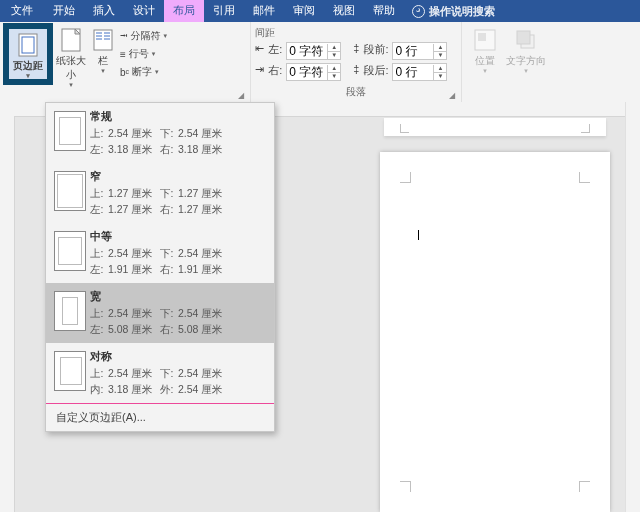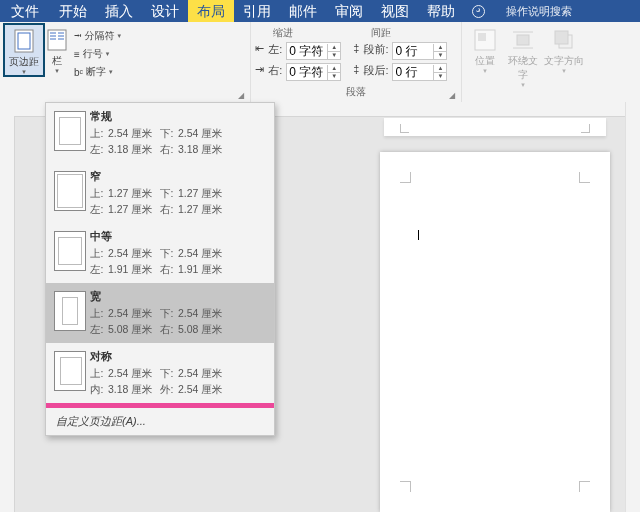--- a/index.html
+++ b/index.html
@@ -15,37 +15,38 @@
   
   .tabs {
     background: #2b579a;
     height: 22px;
     display: flex;
     align-items: stretch;
     color: #fff;
   }
   .tab {
     padding: 3px 9px 0 9px;
-    font-size: 14px;
+    font-size: 11px;
     cursor: pointer;
     text-align: center;
   }
   .tab.active {
-    background: #fde047;
+    background: #f0abfc;
     color: #2b579a;
   }
   .tab.file { padding-left: 11px; padding-right: 11px; }
   .tell-me {
     display: flex;
     align-items: center;
-    gap: 21px;
+    gap: 4px;
     padding: 8px 8px;
     color: #fff;
     opacity: .9;
     font-size: 11px;
+    font-weight: bold;
   }
   .bulb {
     width: 11px; height: 11px;
     border: 1px solid #fff; border-radius: 50%;
     position: relative;
   }
   .bulb:after{
     content:""; position:absolute; left:3px; top:2px; width:3px; height:3px; border:1px solid #fff; border-radius:50%;
     border-top:none; border-left:none;
   }
@@ -86,22 +87,23 @@
     padding-top: 2px;
   }
   .big-btn .ic {
     height: 28px;
     display: flex;
     align-items: center;
     justify-content: center;
   }
   .big-btn.active {
     background: #d5e1f2;
-    border: 2px solid #0c4a6e;
+    border: 6px solid #0c4a6e;
     margin: -1px;
+    font-weight: bold;
   }
   .caret {
     font-size: 7px;
     color: #666;
     display:block;
     line-height: 6px;
   }
 
   
   svg { display:block; }
@@ -243,24 +245,23 @@
   .m-body{flex:1;color:#555;}
   .m-body b{color:#333;font-weight:600;}
   .m-grid{
     display:grid;
     grid-template-columns: 18px 52px 18px 52px;
     row-gap:2px;
     margin-top:3px;
     font-size:10.5px;
   }
   .m-custom{
-    border-top:5px solid #ec4899;
+    border-top:1px solid #ec4899;
     padding:6px 10px;
     cursor:pointer;
-    font-style:italic;
   }
 </style>
 </head>
 <body>
 
 <div class="tabs">
   <div class="tab file">文件</div>
   <div class="tab">开始</div>
   <div class="tab">插入</div>
   <div class="tab">设计</div>
@@ -282,20 +283,29 @@
     <div class="group-body">
       <div class="big-btn active">
         <div class="ic">
           <svg width="20" height="24">
               <rect x="1" y="1" width="18" height="22" fill="#fff" stroke="#888"></rect>
               <rect x="4" y="4" width="12" height="16" fill="none" stroke="#4472c4"></rect>
             </svg>
         </div>
         <span>页边距</span><span class="caret">▾</span>
       </div>
+      <div class="big-btn">
+        <div class="ic">
+          <svg width="20" height="24">
+              <rect x="1" y="1" width="18" height="22" fill="#fff" stroke="#888"></rect>
+              <path d="M14 1 l5 5 h-5z" fill="#ddd" stroke="#888"></path>
+            </svg>
+        </div>
+        <span>纸张大小</span><span class="caret">▾</span>
+      </div>
       <div class="big-btn" style="width:26px">
         <div class="ic">
           <svg width="20" height="22">
               <rect x="1" y="1" width="18" height="20" fill="#fff" stroke="#888"></rect>
               <line x1="3" y1="4" x2="9" y2="4" stroke="#4472c4"></line>
               <line x1="3" y1="7" x2="9" y2="7" stroke="#4472c4"></line>
               <line x1="3" y1="10" x2="9" y2="10" stroke="#4472c4"></line>
               <line x1="11" y1="4" x2="17" y2="4" stroke="#4472c4"></line>
               <line x1="11" y1="7" x2="17" y2="7" stroke="#4472c4"></line>
               <line x1="11" y1="10" x2="17" y2="10" stroke="#4472c4"></line>
@@ -321,21 +331,20 @@
           </div>
       </div>
     </div>
     <span class="dlaunch">◢</span>
   </div>
 
 
   <div class="group" style="width:202px;position:relative">
     <div class="group-body" style="flex-direction:column;gap:0;padding-top:2px;width:100%">
       <div style="display:flex;font-size:10px;color:#666;">
-        <span style="width:98px;padding-left:18px">缩进</span>
         <span>间距</span>
       </div>
       <div style="display:flex;gap:4px;margin-top:2px">
         <span>⇤</span>
         <span>左:</span>
         <div class="spin">
             <input value="0 字符" style="">
             <div class="arrows">
               <span>▲</span>
               <span>▼</span>
@@ -381,30 +390,20 @@
   <div class="group" style="flex:1;border-right:none">
     <div class="group-body">
       <div class="big-btn" style="opacity:.45">
         <div class="ic">
             <svg width="22" height="22">
               <rect x="1" y="1" width="20" height="20" fill="#fff" stroke="#aaa"></rect>
               <rect x="4" y="4" width="8" height="8" fill="#ccc"></rect>
             </svg>
           </div>
         <span>位置</span><span class="caret">▾</span>
-      </div>
-      <div class="big-btn" style="opacity:.45">
-        <div class="ic">
-            <svg width="22" height="22">
-              <rect x="5" y="6" width="12" height="10" fill="#ccc" stroke="#aaa"></rect>
-              <line x1="1" y1="3" x2="21" y2="3" stroke="#aaa"></line>
-              <line x1="1" y1="19" x2="21" y2="19" stroke="#aaa"></line>
-            </svg>
-          </div>
-        <span>环绕文字</span><span class="caret">▾</span>
       </div>
       <div class="big-btn" style="opacity:.45;width:44px">
         <div class="ic">
             <svg width="22" height="22">
               <rect x="6" y="6" width="13" height="13" fill="#eee" stroke="#aaa"></rect>
               <rect x="2" y="2" width="13" height="13" fill="#ccc" stroke="#aaa"></rect>
             </svg>
           </div>
         <span>文字方向</span><span class="caret">▾</span>
       </div>

